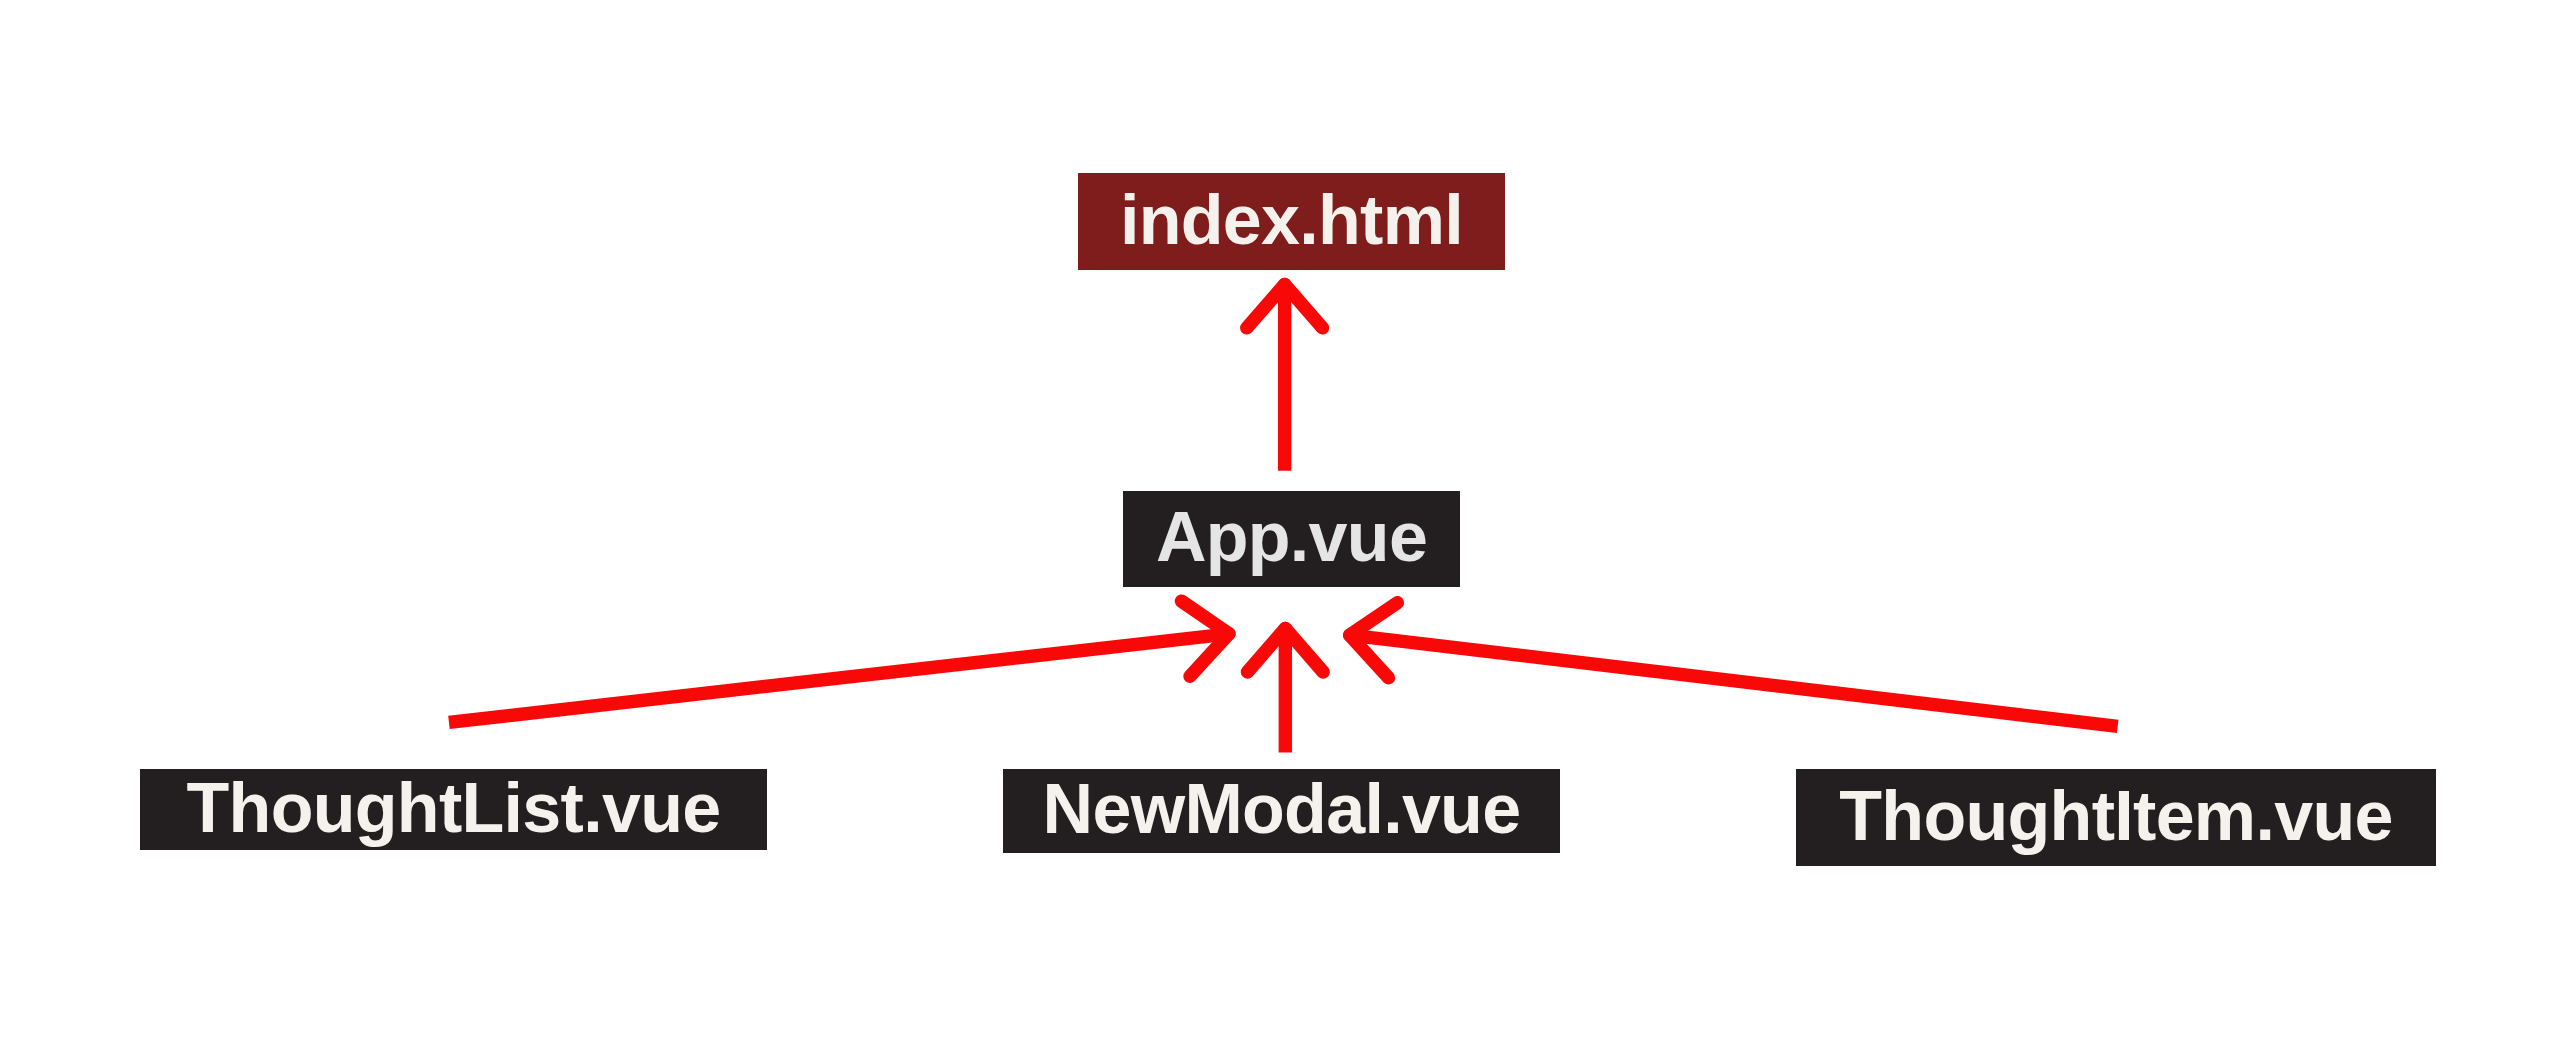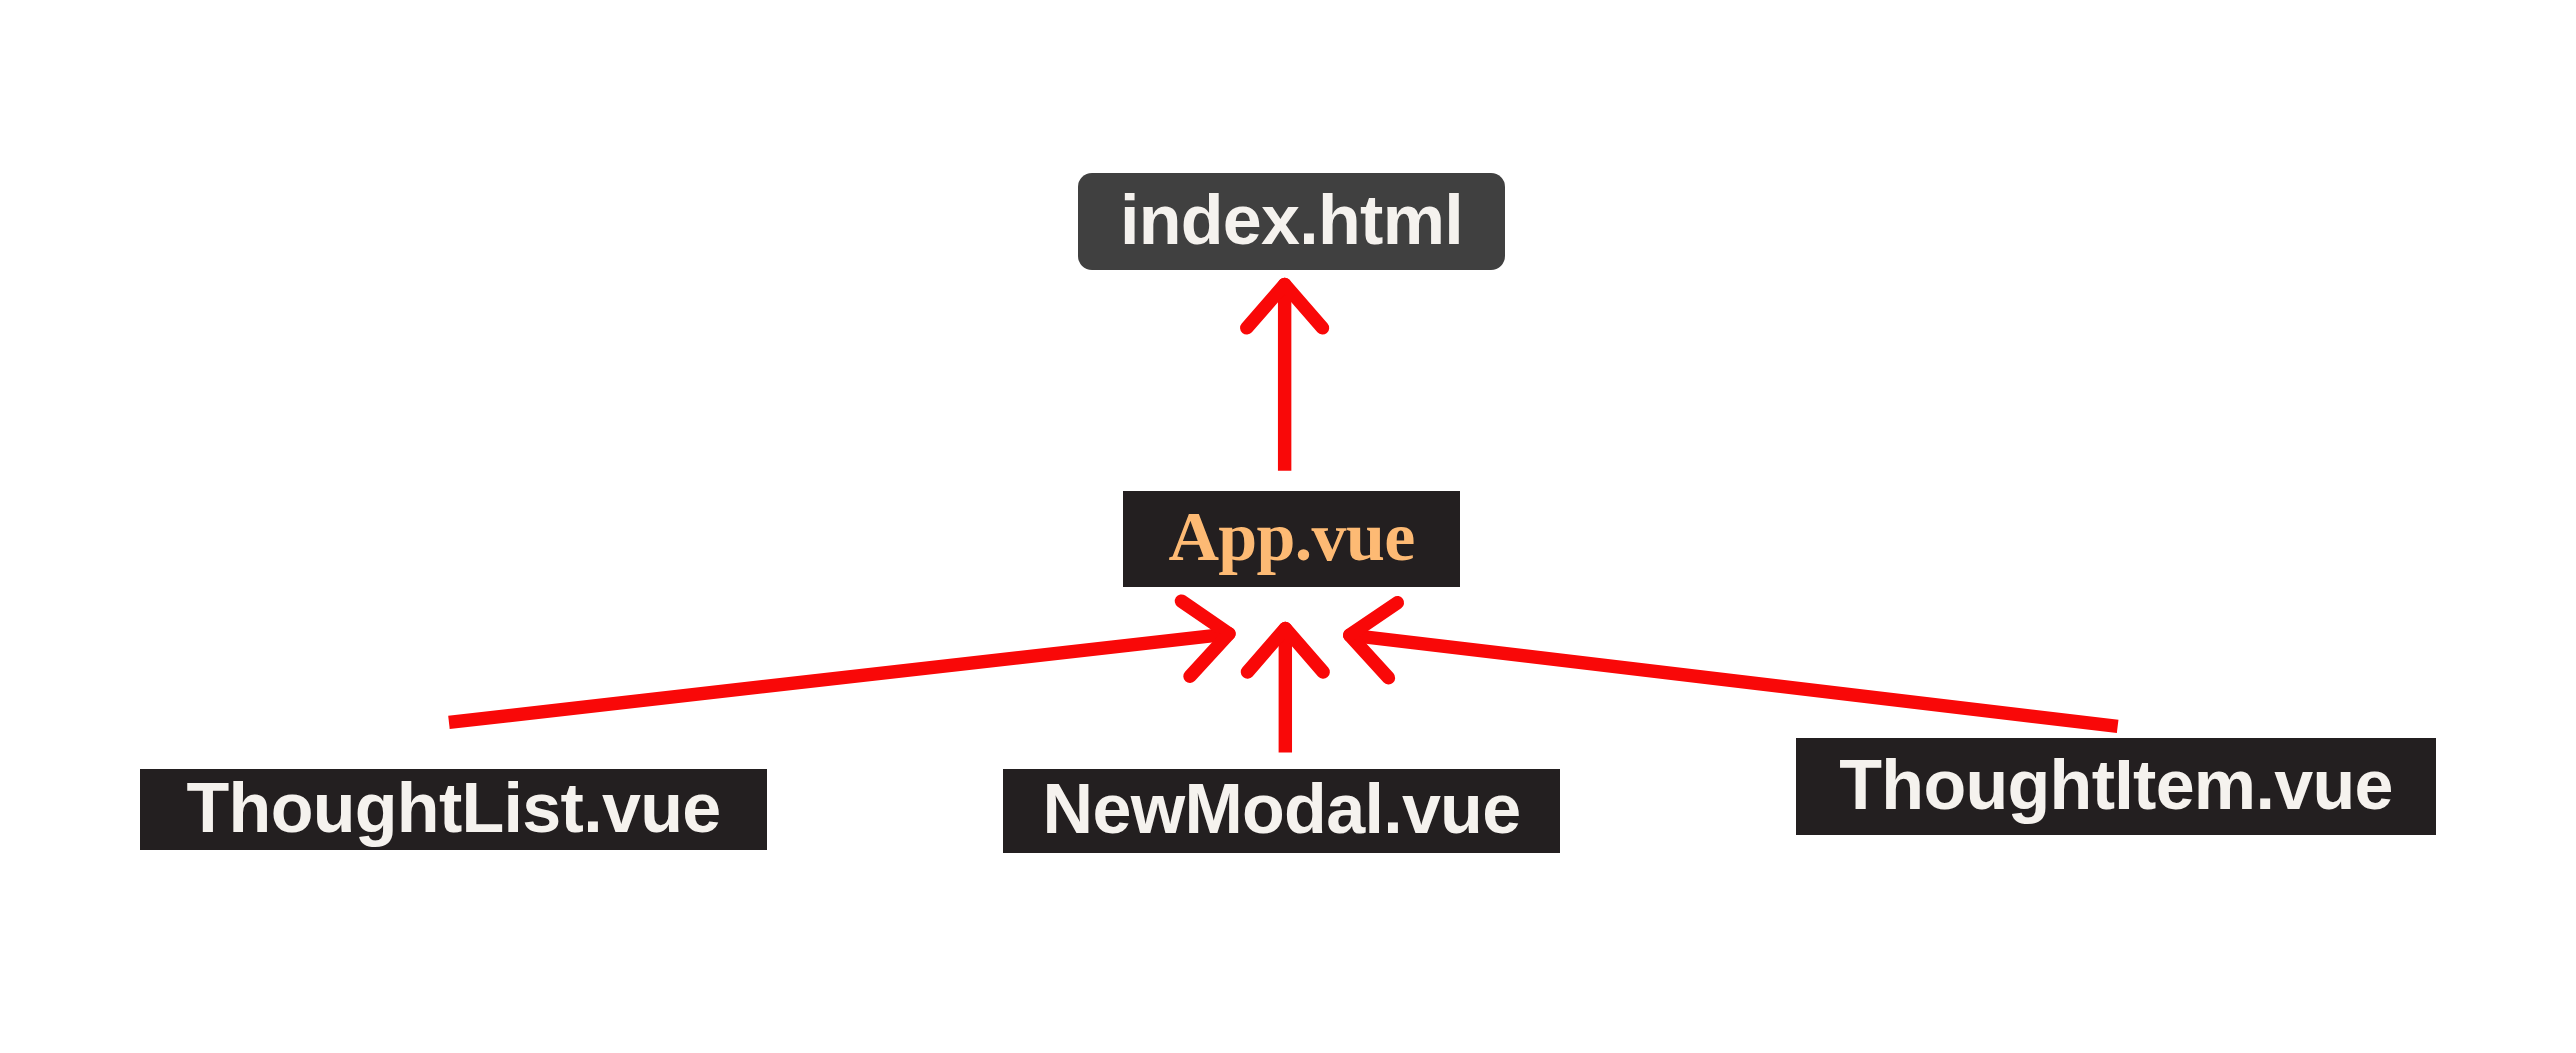--- a/index.html
+++ b/index.html
@@ -61,30 +61,30 @@
         <line x1="1832" y1="945" x2="1761.146123014164" y2="896.2585585351027" stroke="#f90808" stroke-width="20" stroke-linecap="round"></line>
         <line x1="1832" y1="945" x2="1773.871953117714" y2="1008.3808343716834" stroke="#f90808" stroke-width="20" stroke-linecap="round"></line>
       </g>
       <g>
         <line x1="3157" y1="1083" x2="2012" y2="947" stroke="#f90808" stroke-width="20" stroke-linecap="butt"></line>
         <line x1="2012" y1="947" x2="2069.7972063060965" y2="1010.6826738070138" stroke="#f90808" stroke-width="20" stroke-linecap="round"></line>
         <line x1="2012" y1="947" x2="2083.106734831619" y2="898.6281873237542" stroke="#f90808" stroke-width="20" stroke-linecap="round"></line>
       </g>
     </svg>
   <div id="nodes">
-      <div class="node" style="left: 1078px; top: 173px; width: 427px; height: 97px; background: #404040; border-radius: 14px;">
+      <div class="node" style="left: 1078px; top: 173px; width: 427px; height: 97px; background: #7f1d1d;">
         <span class="label" style="color: rgb(245, 242, 238);">index.html</span>
       </div>
       <div class="node" style="left: 1123px; top: 491px; width: 337px; height: 96px; background: rgb(35, 31, 32);">
-        <span class="label" style="color: #fdba74; font-family: Liberation Serif, serif;">App.vue</span>
+        <span class="label" style="color: #e5e5e5;">App.vue</span>
       </div>
       <div class="node" style="left: 140px; top: 769px; width: 627px; height: 81px; background: rgb(35, 31, 32);">
         <span class="label" style="color: rgb(245, 242, 238);">ThoughtList.vue</span>
       </div>
       <div class="node" style="left: 1003px; top: 769px; width: 557px; height: 84px; background: rgb(35, 31, 32);">
         <span class="label" style="color: rgb(245, 242, 238);">NewModal.vue</span>
       </div>
-      <div class="node" style="left: 1796px; top: 738px; width: 640px; height: 97px; background: rgb(35, 31, 32);">
+      <div class="node" style="left: 1796px; top: 769px; width: 640px; height: 97px; background: rgb(35, 31, 32);">
         <span class="label" style="color: rgb(245, 242, 238);">ThoughtItem.vue</span>
       </div>
     </div>
 </div>
 
 
 </body></html>

